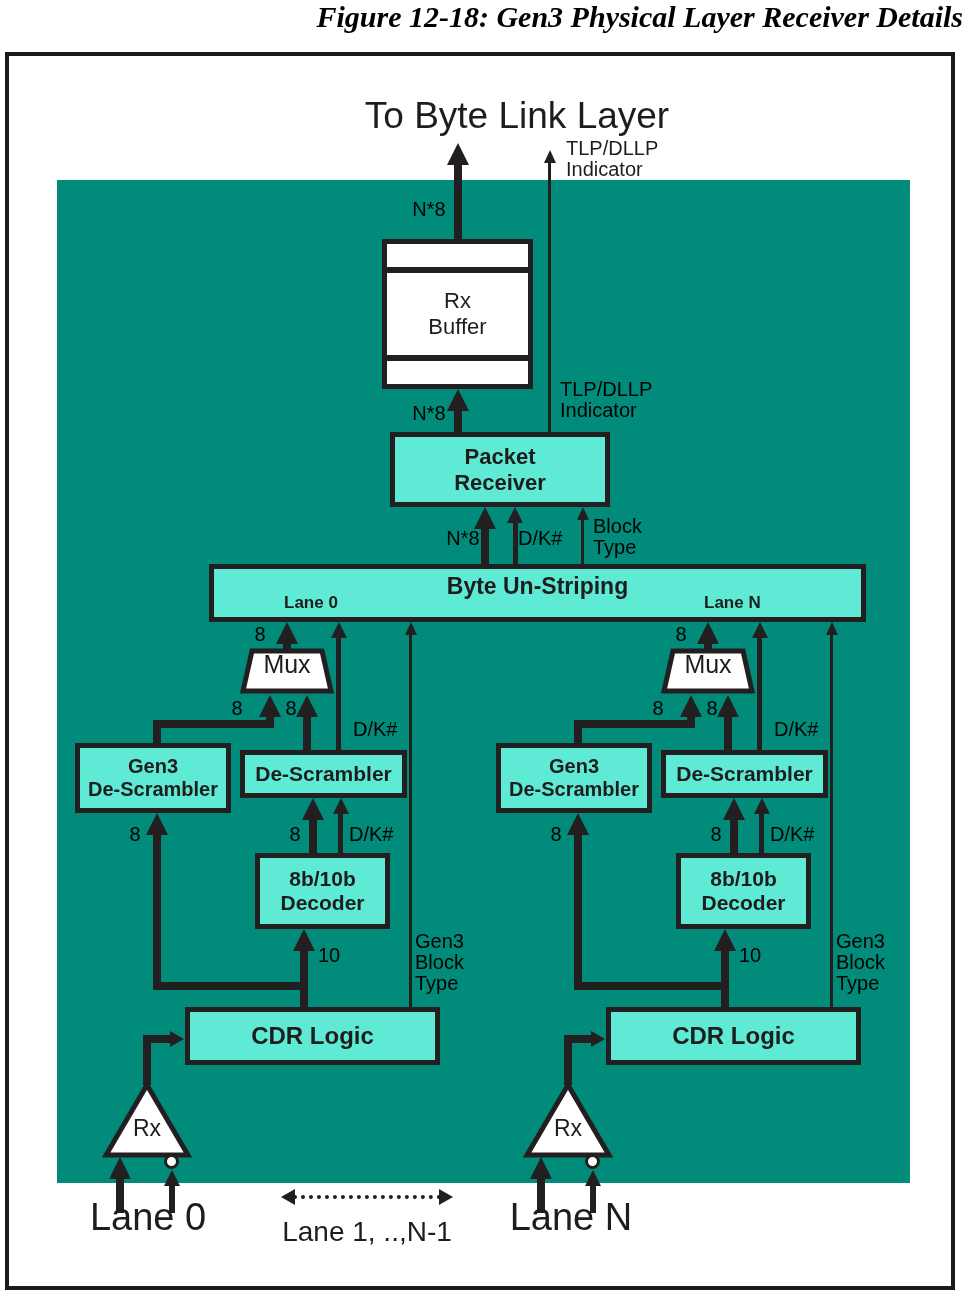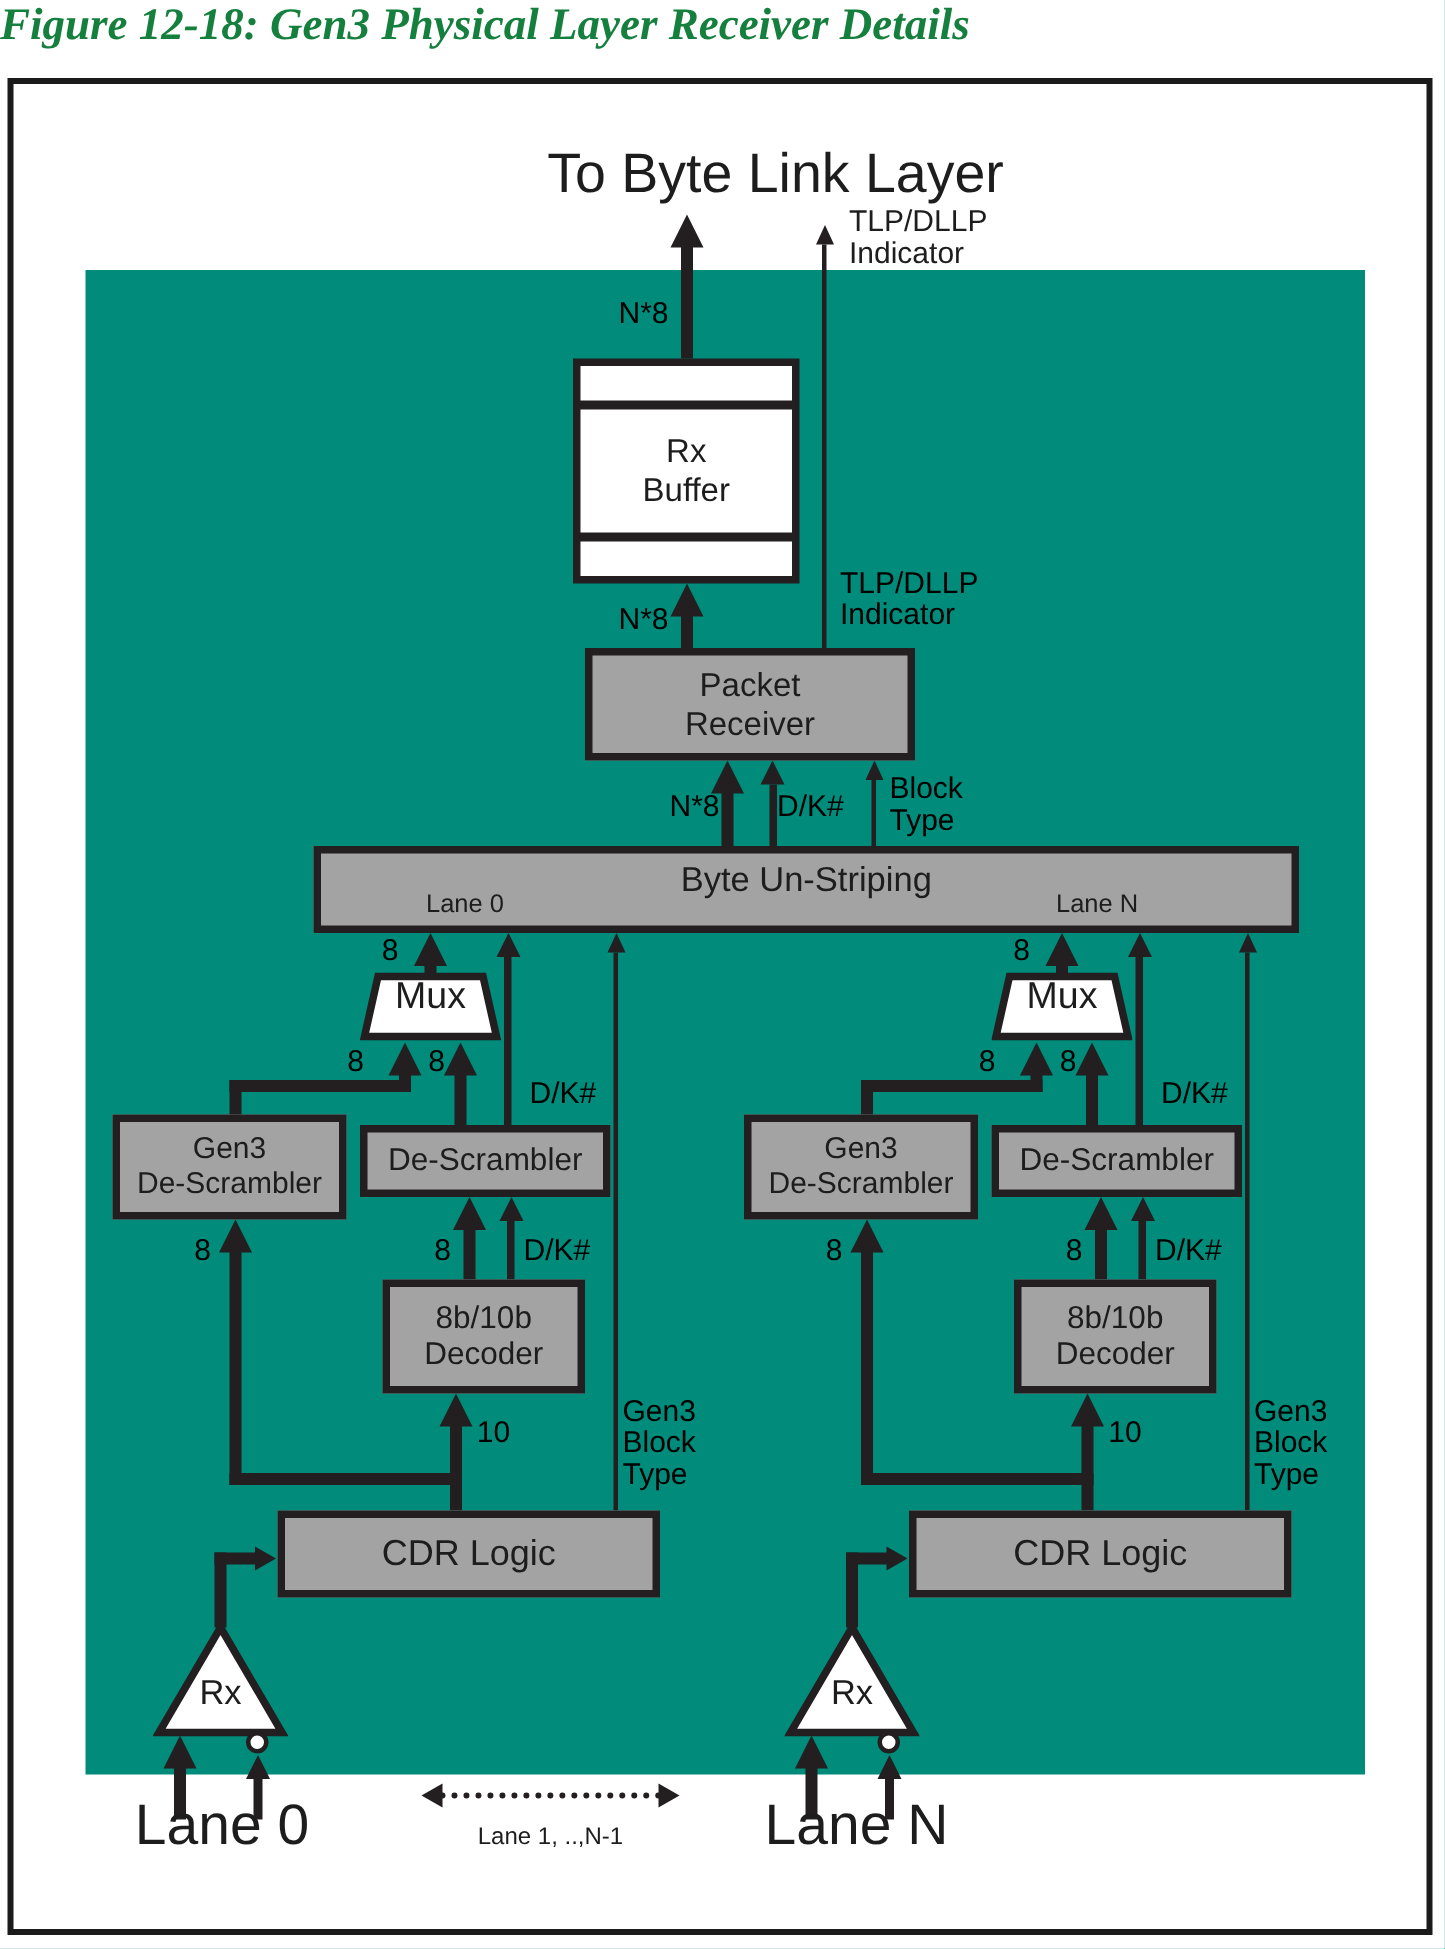--- a/index.html
+++ b/index.html
@@ -1,41 +1,41 @@
 <!DOCTYPE html>
 <html><head>
 <meta charset="utf-8">
 <style>
   html,body{margin:0;padding:0;background:#fff;}
   #stage{position:relative;width:963px;height:1299px;background:#fff;overflow:hidden;
          font-family:"Liberation Sans",sans-serif;}
   .abs{position:absolute;}
   
-  #fig-title{left:0;top:6;width:963px;text-align:left;
+  #fig-title{left:0;top:6;width:963px;text-align:right;
              font-family:"Liberation Serif",serif;font-style:italic;font-weight:bold;
-             font-size:30px;color:#15803d;}
+             font-size:30px;color:#000000;}
   #outer-frame{left:5px;top:52px;width:950px;height:1238px;border:4px solid #1b1b1b;
                box-sizing:border-box;background:#fff;}
   #panel{left:57px;top:180px;width:853px;height:1003px;background:#008B7B;}
   
   .vline,.hline{position:absolute;background:#231F20;}
   .hd{position:absolute;width:0;height:0;border-style:solid;border-color:transparent;}
   .hd.up-big{border-left-width:11px;border-right-width:11px;border-top-width:0;
              border-bottom:22px solid #231F20;}
   .hd.up-med{border-left-width:8px;border-right-width:8px;border-top-width:0;
              border-bottom:16px solid #231F20;}
   .hd.up-sm{border-left-width:6px;border-right-width:6px;border-top-width:0;
             border-bottom:13px solid #231F20;}
   .hd.right-med{border-top-width:8px;border-bottom-width:8px;border-right-width:0;
                 border-left:14px solid #231F20;}
   .hd.left-med{border-top-width:8px;border-bottom-width:8px;border-left-width:0;
                border-right:14px solid #231F20;}
-  .box{position:absolute;background:#a3a3a3;border:5px solid #231F20;box-sizing:border-box;
+  .box{position:absolute;background:#5eead4;border:5px solid #231F20;box-sizing:border-box;
        display:flex;flex-direction:column;align-items:center;justify-content:center;
-       text-align:center;color:#1d1d1d;line-height:1.15;}
+       text-align:center;color:#1d1d1d;line-height:1.15;font-weight:bold;}
   .lbl{position:absolute;color:#000000;font-size:20px;line-height:1.05;white-space:nowrap;}
   .lbl.dark{color:#1d1d1d;}
   .lbl.ctr{text-align:center;}
   .lane{position:absolute;top:0;width:432px;height:1003px;}
   .bubble{position:absolute;width:15px;height:15px;border-radius:50%;background:#fff;
           border:3px solid #231F20;box-sizing:border-box;}
   .dotline{position:absolute;border-top:4px dotted #231F20;}
 </style>
 </head>
 <body>
@@ -255,15 +255,15 @@
   </div>
 
   <div class="lbl dark ctr" style="left:68px;top:1198px;width:160px;font-size:38px;">Lane 0</div>
   <div class="lbl dark ctr" style="left:491px;top:1198px;width:160px;font-size:38px;">Lane N</div>
 
   <div class="abs" style="left:281px;top:1189px;width:172px;height:16px;">
     <div class="hd left-med" style="left:0;top:0;"></div>
     <div class="dotline" style="left:12px;right:12px;top:6px;"></div>
     <div class="hd right-med" style="right:0;top:0;"></div>
   </div>
-  <div class="lbl dark ctr" style="left:278px;top:1217px;width:178px;font-size:16px;">Lane 1, ..,N-1</div>
+  <div class="lbl dark ctr" style="left:278px;top:1217px;width:178px;font-size:28px;">Lane 1, ..,N-1</div>
 
 </div>
 
 </body></html>

